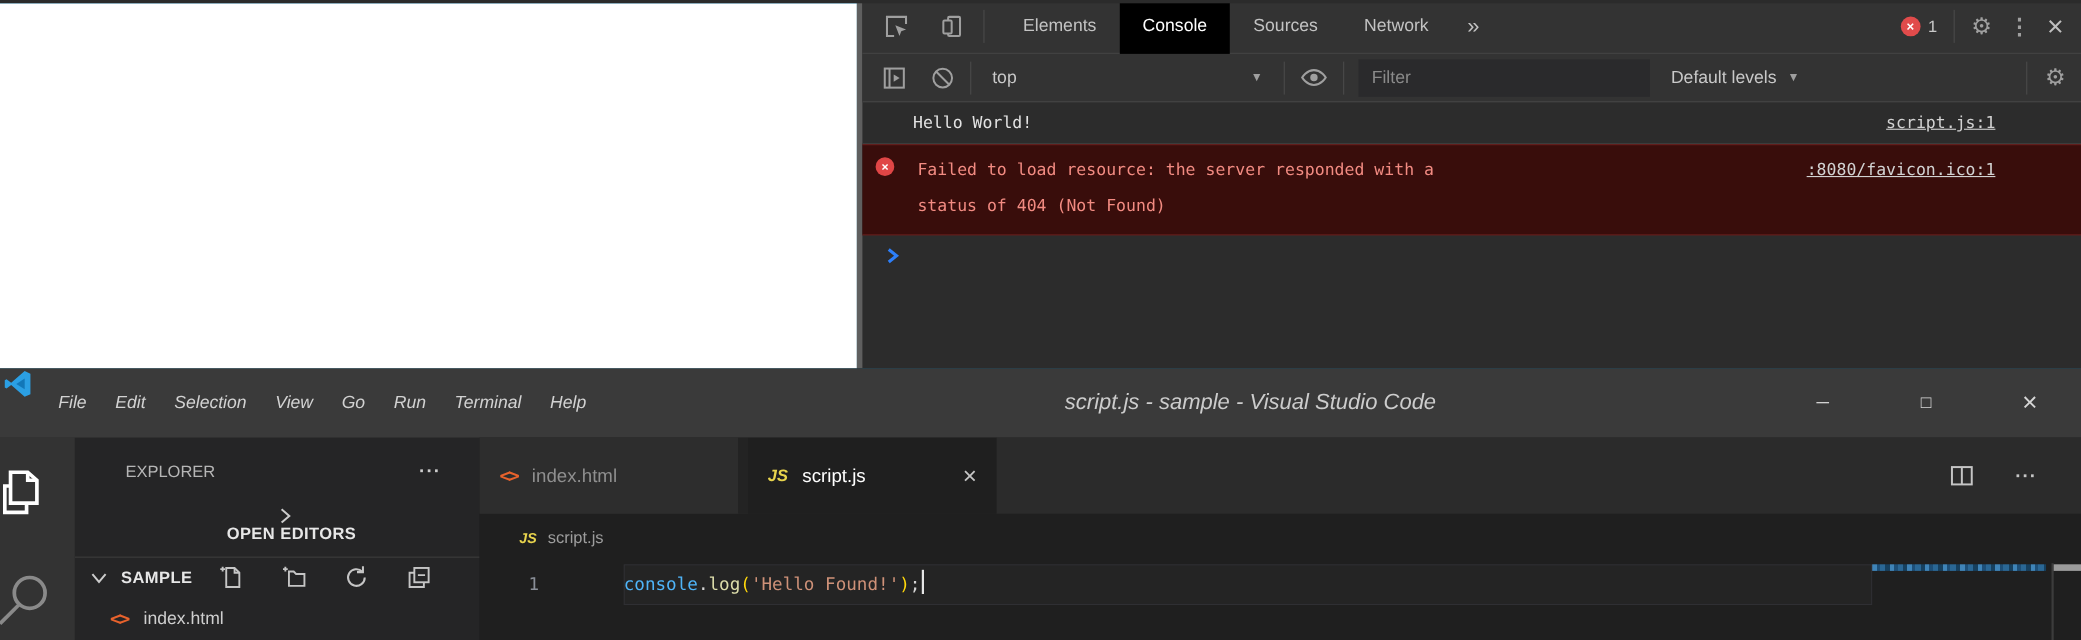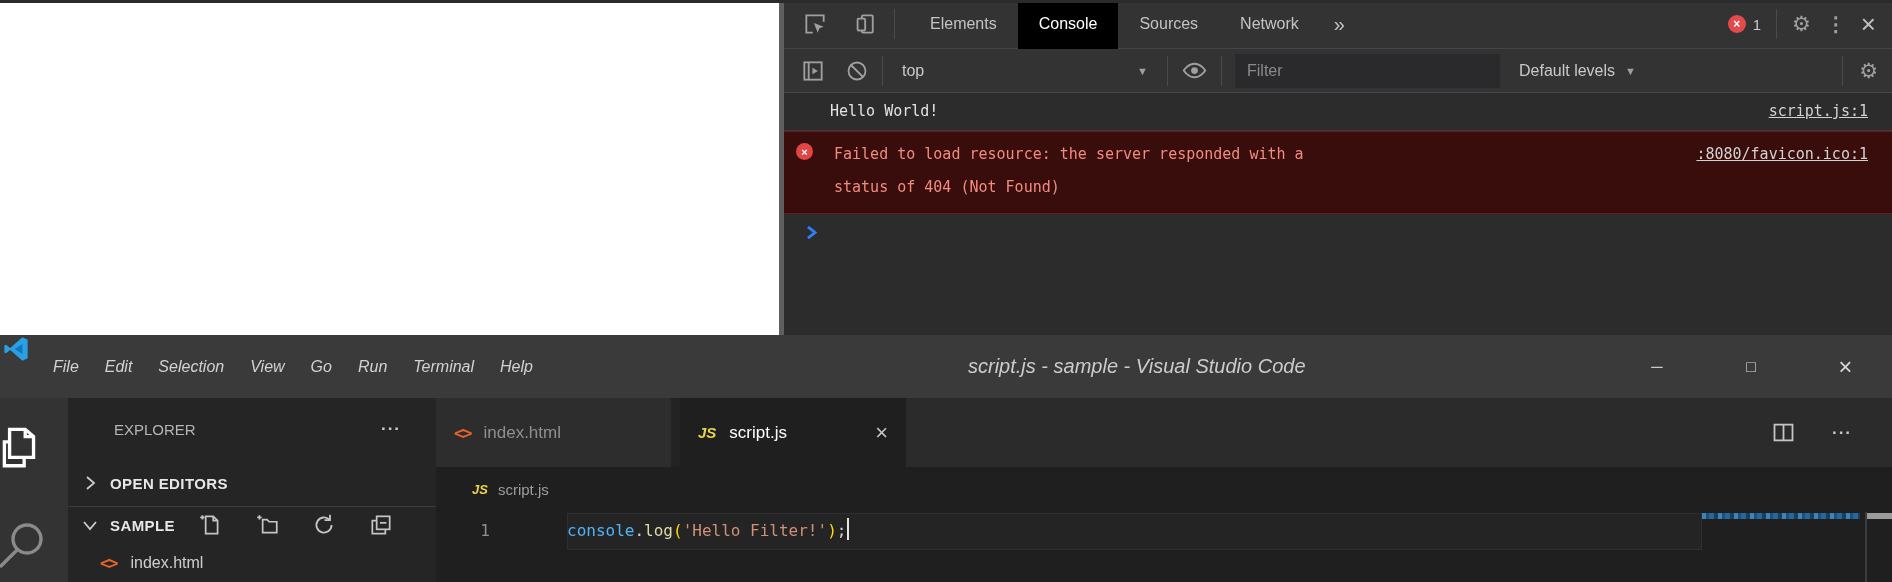--- a/index.html
+++ b/index.html
@@ -49,21 +49,21 @@
   }
   .filter-input::placeholder { color:#8a8a8a; }
   .levels-dd { display:flex; align-items:center; gap:10px; margin-left:6px; color:#c9c9c9; white-space:nowrap; }
   .levels-dd .arrow { font-size:11px; color:#9f9f9f; }
   .dt-filter-right { margin-left:auto; display:flex; align-items:center; gap:16px; padding-right:14px; }
 
   .dt-console { font-family:"DejaVu Sans Mono", monospace; font-size:15px; }
   .msg-row { display:flex; align-items:flex-start; border-bottom:1px solid #3c3c3c;gap:22px; }
   .msg-log { min-height:37px; }
   .msg-log .msg-text { margin-left:46px; line-height:37px; color:#e3e3e3; }
-  .msg-source { margin-left:auto; margin-right:24px; color:#d2d2d2; text-decoration:underline; white-space:nowrap; line-height:37px; }
+  .msg-source { margin-left:auto; margin-right:78px; color:#d2d2d2; text-decoration:underline; white-space:nowrap; line-height:37px; }
   .msg-error {
     position:relative; background:#390d0b; padding:6px 0 9px 0;
     border-top:1px solid rgba(225,75,75,0.25); border-bottom:1px solid rgba(225,75,75,0.25);
   }
   .err-icon { position:absolute; left:12px; top:11px; width:17px; height:17px; border-radius:50%;
     background:#e04646; color:#fff; display:flex; align-items:center; justify-content:center;
     font-size:11px; font-weight:bold; font-family:"Liberation Sans", sans-serif; }
   .err-text { margin-left:50px; color:#f28b82; line-height:33px; }
   .msg-error .msg-source { line-height:33px; margin-top:0; }
   .console-prompt { display:flex; align-items:center; padding:10px 0 0 19px; }
@@ -82,21 +82,21 @@
   .activitybar { width:68px; background:#333333; position:relative; flex:none; }
   .ab-explorer { position:absolute; left:-5px; top:24px; color:#ffffff; }
   .ab-search { position:absolute; left:-3px; top:116px; color:#8a8a8a; }
 
   .sidebar { width:368px; background:#252526; flex:none; display:flex; flex-direction:column; }
   .sb-header { height:66px; display:flex; align-items:center; padding-left:46px; color:#b6b6b6; font-size:15px; }
   .sb-more { margin-left:auto; margin-right:35px; color:#cccccc; font-size:17px; font-weight:bold; letter-spacing:1px; }
   .sb-row { display:flex; align-items:center; padding-left:14px; color:#e4e4e4; }
   .sb-row .chev { color:#cccccc; }
   .sb-section-label { margin-left:12px; font-weight:bold; font-size:15px; letter-spacing:0.4px; color:#e7e7e7; }
-  .sb-open-editors { height:48px; border-bottom:1px solid #3d3d3d; }
+  .sb-open-editors { height:48px; border-bottom:1px solid #3d3d3d;flex-direction:column; }
   .sb-sample { height:39px; }
   .sb-actions { margin-left:22px; display:flex; align-items:center; gap:31px; color:#c5c5c5; }
   .sb-file { height:40px; padding-left:32px; }
   .html-glyph { color:#e8622c; font-weight:bold; font-size:17px; letter-spacing:-2px; font-family:"DejaVu Sans Mono", monospace; }
   .sb-file-label { margin-left:14px; color:#cfcfcf; font-size:16px; }
 
   .editor-area { flex:1; display:flex; flex-direction:column; position:relative; background:#1f1f1f; }
   .tabbar { height:69px; background:#2b2b2b; display:flex; flex:none; }
   .tab { display:flex; align-items:center; padding:0 18px; font-size:17px; }
   .tab-inactive { width:244px; background:#2d2d2d; border-right:9px solid #232323; color:#8f8f8f; }
@@ -342,21 +342,21 @@
         </div>
 
         <div class="breadcrumb">
           <span class="js-badge">JS</span>
           <span class="breadcrumb-label">script.js</span>
         </div>
 
         <div class="code-area">
           <div class="current-line"></div>
           <div class="gutter-num">1</div>
-          <div class="code-line"><span class="tok-obj">console</span><span class="tok-plain">.</span><span class="tok-method">log</span><span class="tok-paren">(</span><span class="tok-str">'Hello Filter!'</span><span class="tok-paren">)</span><span class="tok-plain">;</span><span class="cursor"></span></div>
+          <div class="code-line"><span class="tok-obj">console</span><span class="tok-plain">.</span><span class="tok-method">log</span><span class="tok-paren">(</span><span class="tok-str">'Hello Found!'</span><span class="tok-paren">)</span><span class="tok-plain">;</span><span class="cursor"></span></div>
           <div class="minimap"></div>
           <div class="minimap-divider"></div>
           <div class="overview-marker"></div>
         </div>
       </div>
     </div>
   </div>
 </div>
 
 </body></html>

